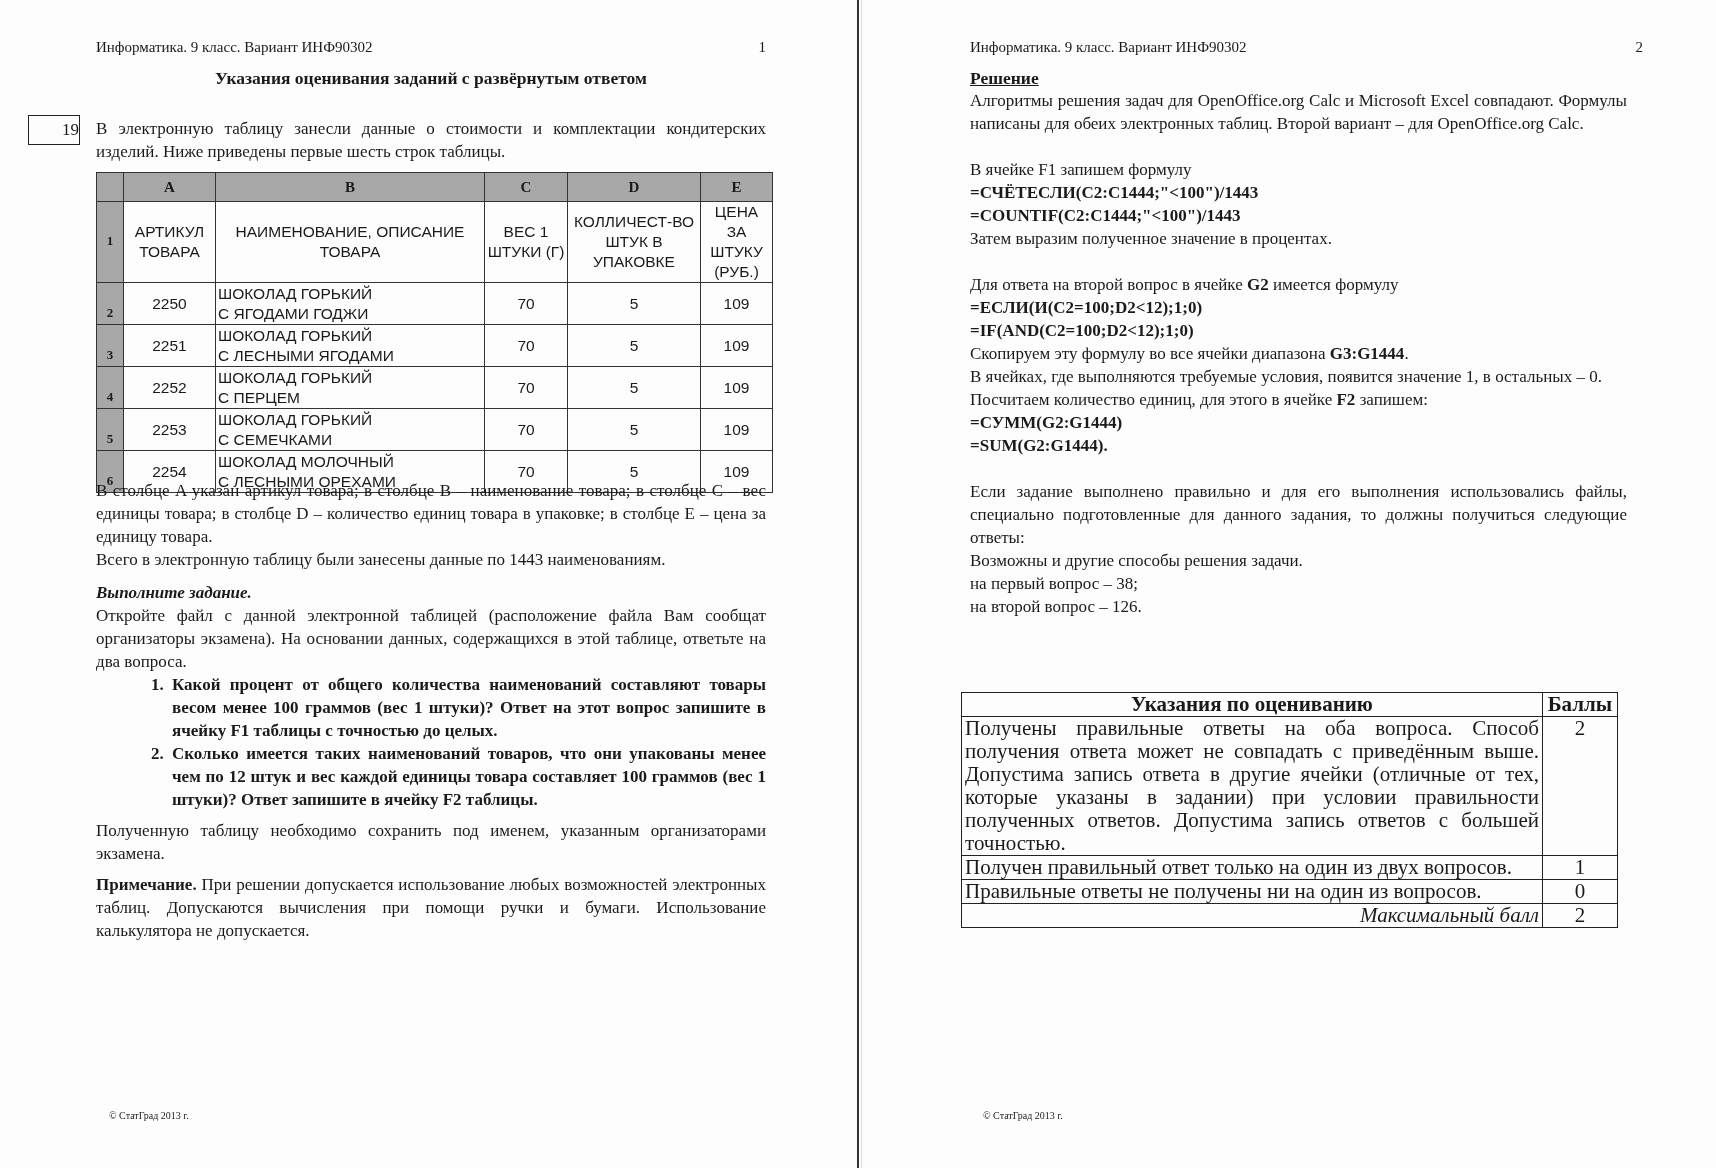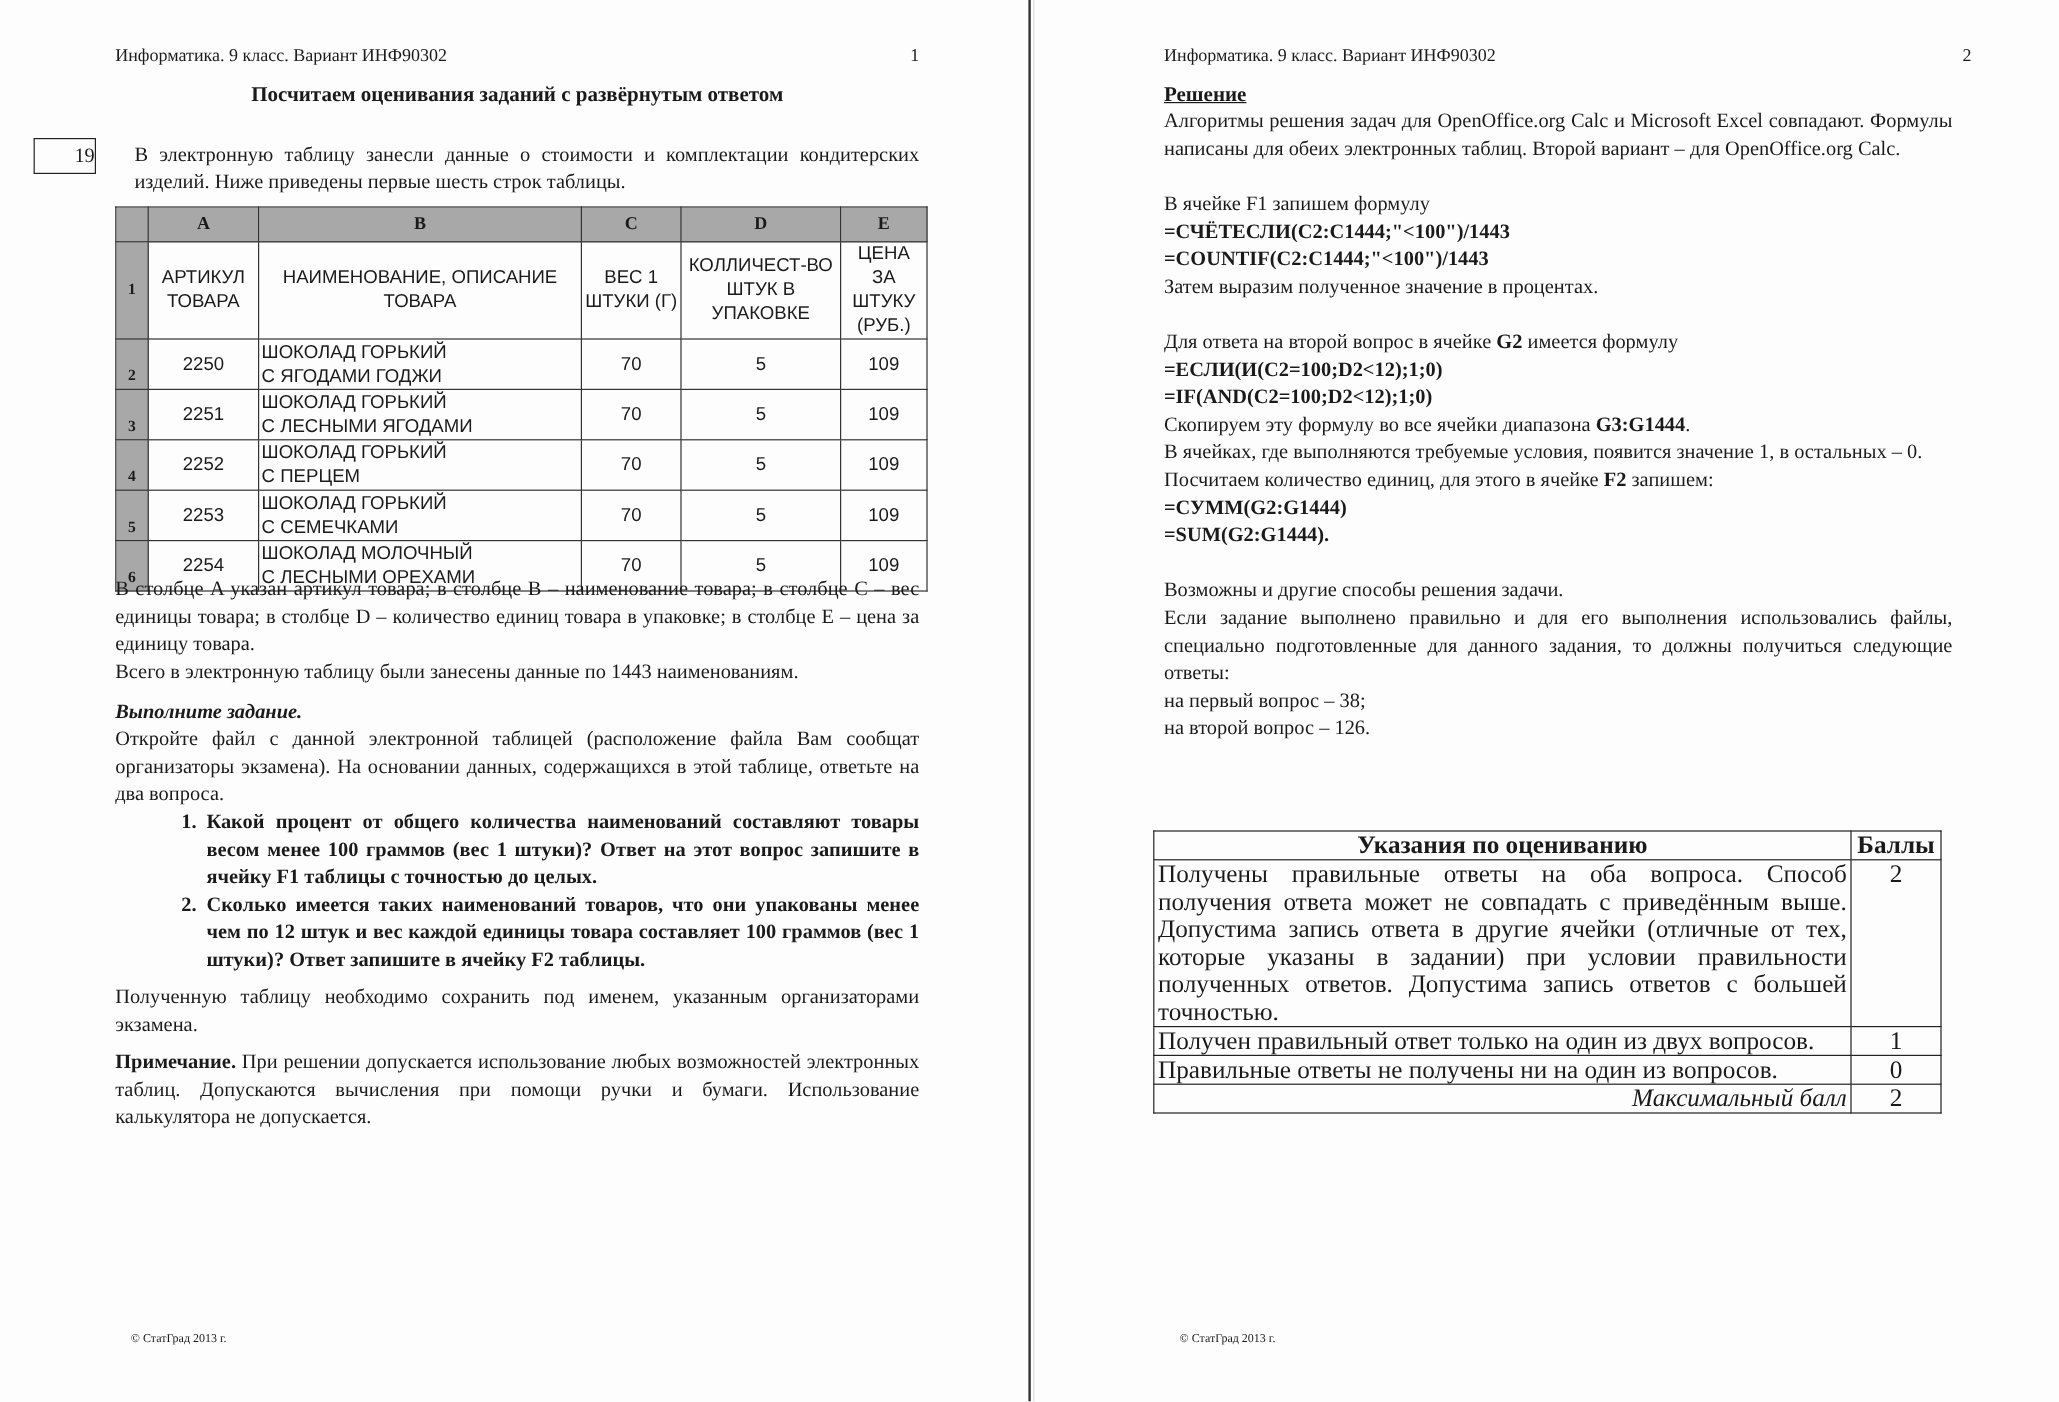--- a/index.html
+++ b/index.html
@@ -10,21 +10,21 @@
   .divider { position:absolute; left:857px; top:0; width:2px; height:1168px; background:#333; }
   .divider2 { position:absolute; left:861px; top:0; width:1px; height:1168px; background:#ddd; }
   .page { position:absolute; top:0; height:996px; }
   .left { left:96px; width:670px; }
   .right { left:970px; width:673px; }
   .hdr { position:absolute; top:39px; left:0; right:0; font-size:15px; }
   .hdr .pnum { position:absolute; right:0; top:0; }
   .title { position:absolute; top:68px; left:0; right:0; text-align:center; font-weight:bold; font-size:17.5px; }
   .p { font-size:17px; line-height:23px; text-align:justify; margin:0; }
   .task-num { position:absolute; left:-68px; top:115px; width:50px; height:28px; border:1.5px solid #222; text-align:right; font-weight:normal; font-size:17px; line-height:28px; }
-  .intro { position:absolute; top:117px; left:16px; right:0; }
+  .intro { position:absolute; top:117px; left:0; right:0; }
   table.sheet { position:absolute; top:172px; left:0; width:677px; border-collapse:collapse; font-family:"Liberation Sans", "DejaVu Sans", sans-serif; font-size:15.5px; }
   table.sheet td, table.sheet th { border:1px solid #333; }
   table.sheet th { background:#a8a8a8; font-family:"Liberation Serif", serif; font-size:15px; height:26px; font-weight:bold; }
   table.sheet td.rh { background:#a8a8a8; font-family:"Liberation Serif", serif; font-weight:bold; font-size:13px; width:22px; text-align:center; vertical-align:bottom; padding-bottom:2px; }
   table.sheet td { text-align:center; line-height:19.5px; height:39px; padding:0 2px; }
   table.sheet tr.head td { height:61px; line-height:20px; }
   table.sheet td.name { text-align:left; padding-left:2px;margin-left:48px; }
   .after { position:absolute; top:479px; left:0; right:0; }
   .gap { height:10px; }
   .ital { font-weight:bold; font-style:italic; }
@@ -45,21 +45,21 @@
 <body>
 
 <div class="divider"></div>
 <div class="divider2"></div>
 
 <div class="page left">
   <div class="hdr">
     <span>Информатика. 9 класс. Вариант ИНФ90302</span>
     <span class="pnum">1</span>
   </div>
-  <div class="title">Посчитаем оценивания заданий с развёрнутым ответом</div>
+  <div class="title">Указания оценивания заданий с развёрнутым ответом</div>
   <div class="task-num">19</div>
   <p class="p intro">В электронную таблицу занесли данные о стоимости и комплектации кондитерских изделий. Ниже приведены первые шесть строк таблицы.</p>
 
   <table class="sheet">
     <tbody>
         <tr>
       <th style="width:22px"></th>
       <th style="width:89px">A</th>
       <th style="width:266px">B</th>
       <th style="width:80px">C</th>
@@ -153,22 +153,22 @@
     <div style="height:23px"></div>
     <p class="p"><span>Для ответа на второй вопрос в ячейке </span><span class="b">G2</span><span> имеется формулу</span></p>
     <div class="f">=ЕСЛИ(И(C2=100;D2&lt;12);1;0)</div>
     <div class="f">=IF(AND(C2=100;D2&lt;12);1;0)</div>
     <p class="p"><span>Скопируем эту формулу во все ячейки диапазона </span><span class="b">G3:G1444</span><span>.</span></p>
     <p class="p">В ячейках, где выполняются требуемые условия, появится значение 1, в остальных – 0.</p>
     <p class="p"><span>Посчитаем количество единиц, для этого в ячейке </span><span class="b">F2</span><span> запишем:</span></p>
     <div class="f">=СУММ(G2:G1444)</div>
     <div class="f">=SUM(G2:G1444).</div>
     <div style="height:23px"></div>
+    <p class="p">Если задание выполнено правильно и для его выполнения использовались файлы, специально подготовленные для данного задания, то должны получиться следующие ответы:</p>
     <p class="p">Возможны и другие способы решения задачи.</p>
-    <p class="p">Если задание выполнено правильно и для его выполнения использовались файлы, специально подготовленные для данного задания, то должны получиться следующие ответы:</p>
     <p class="p">на первый вопрос – 38;</p>
     <p class="p">на второй вопрос – 126.</p>
   </div>
 
   <table class="grade">
     <tbody>
         <tr>
       <th>Указания по оцениванию</th>
       <th>Баллы</th>
     </tr>

